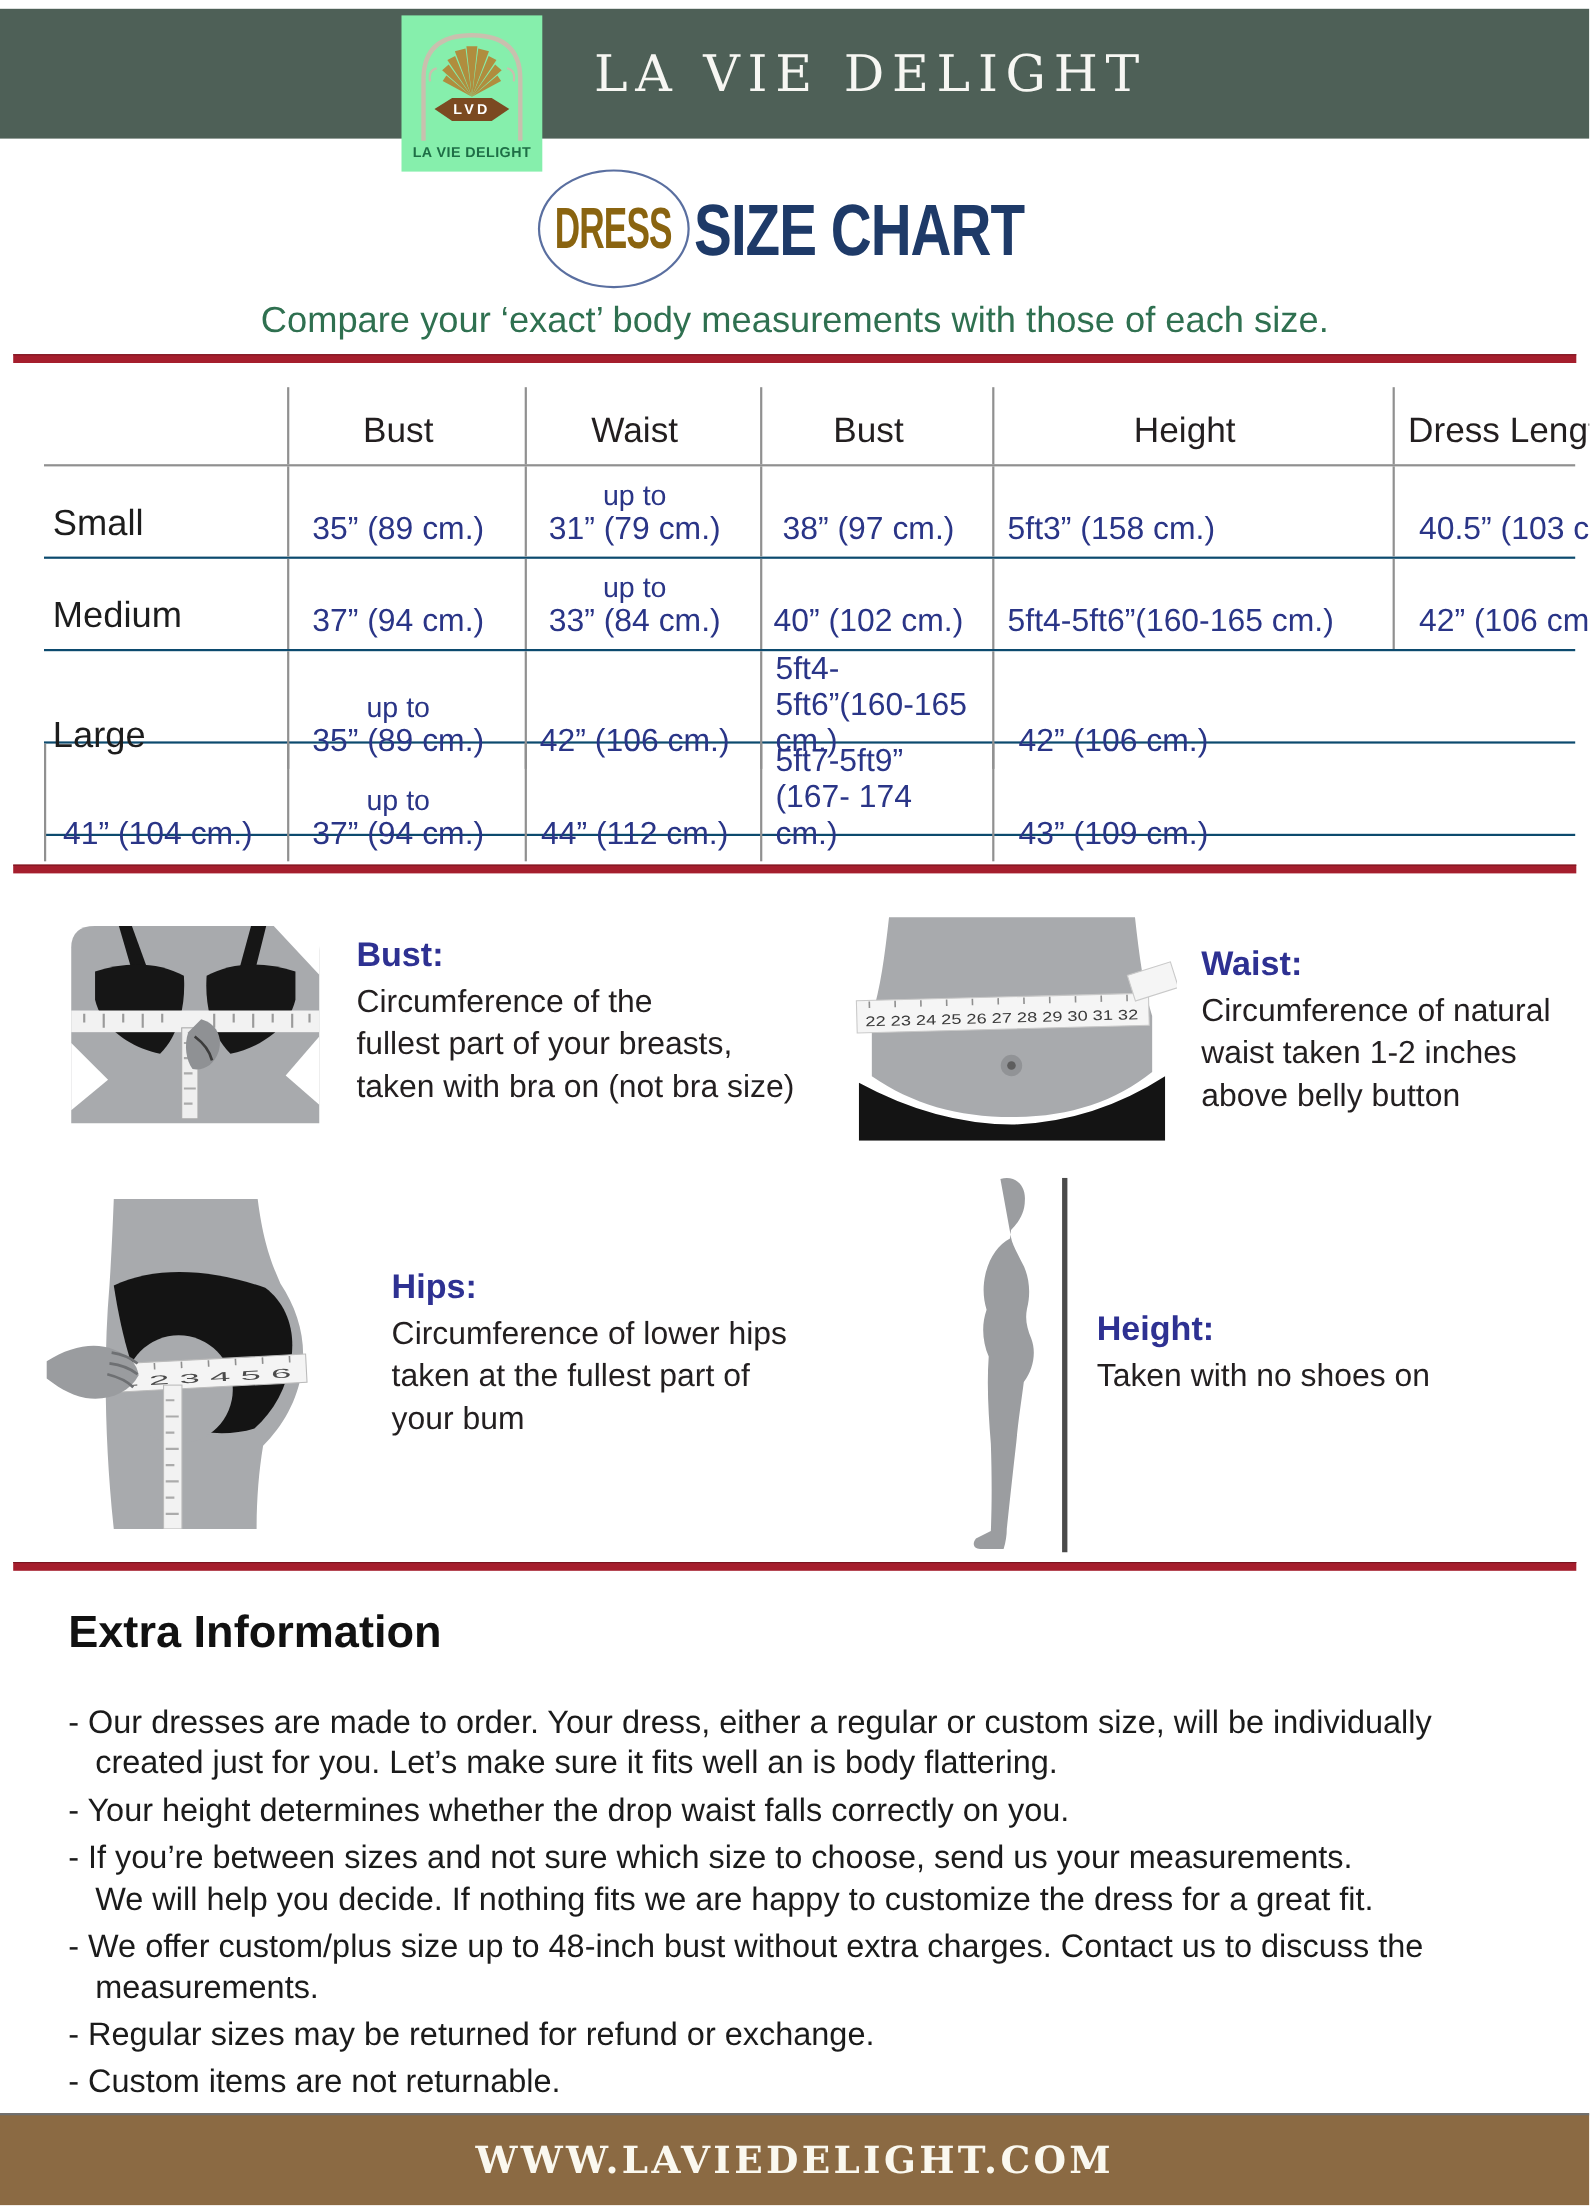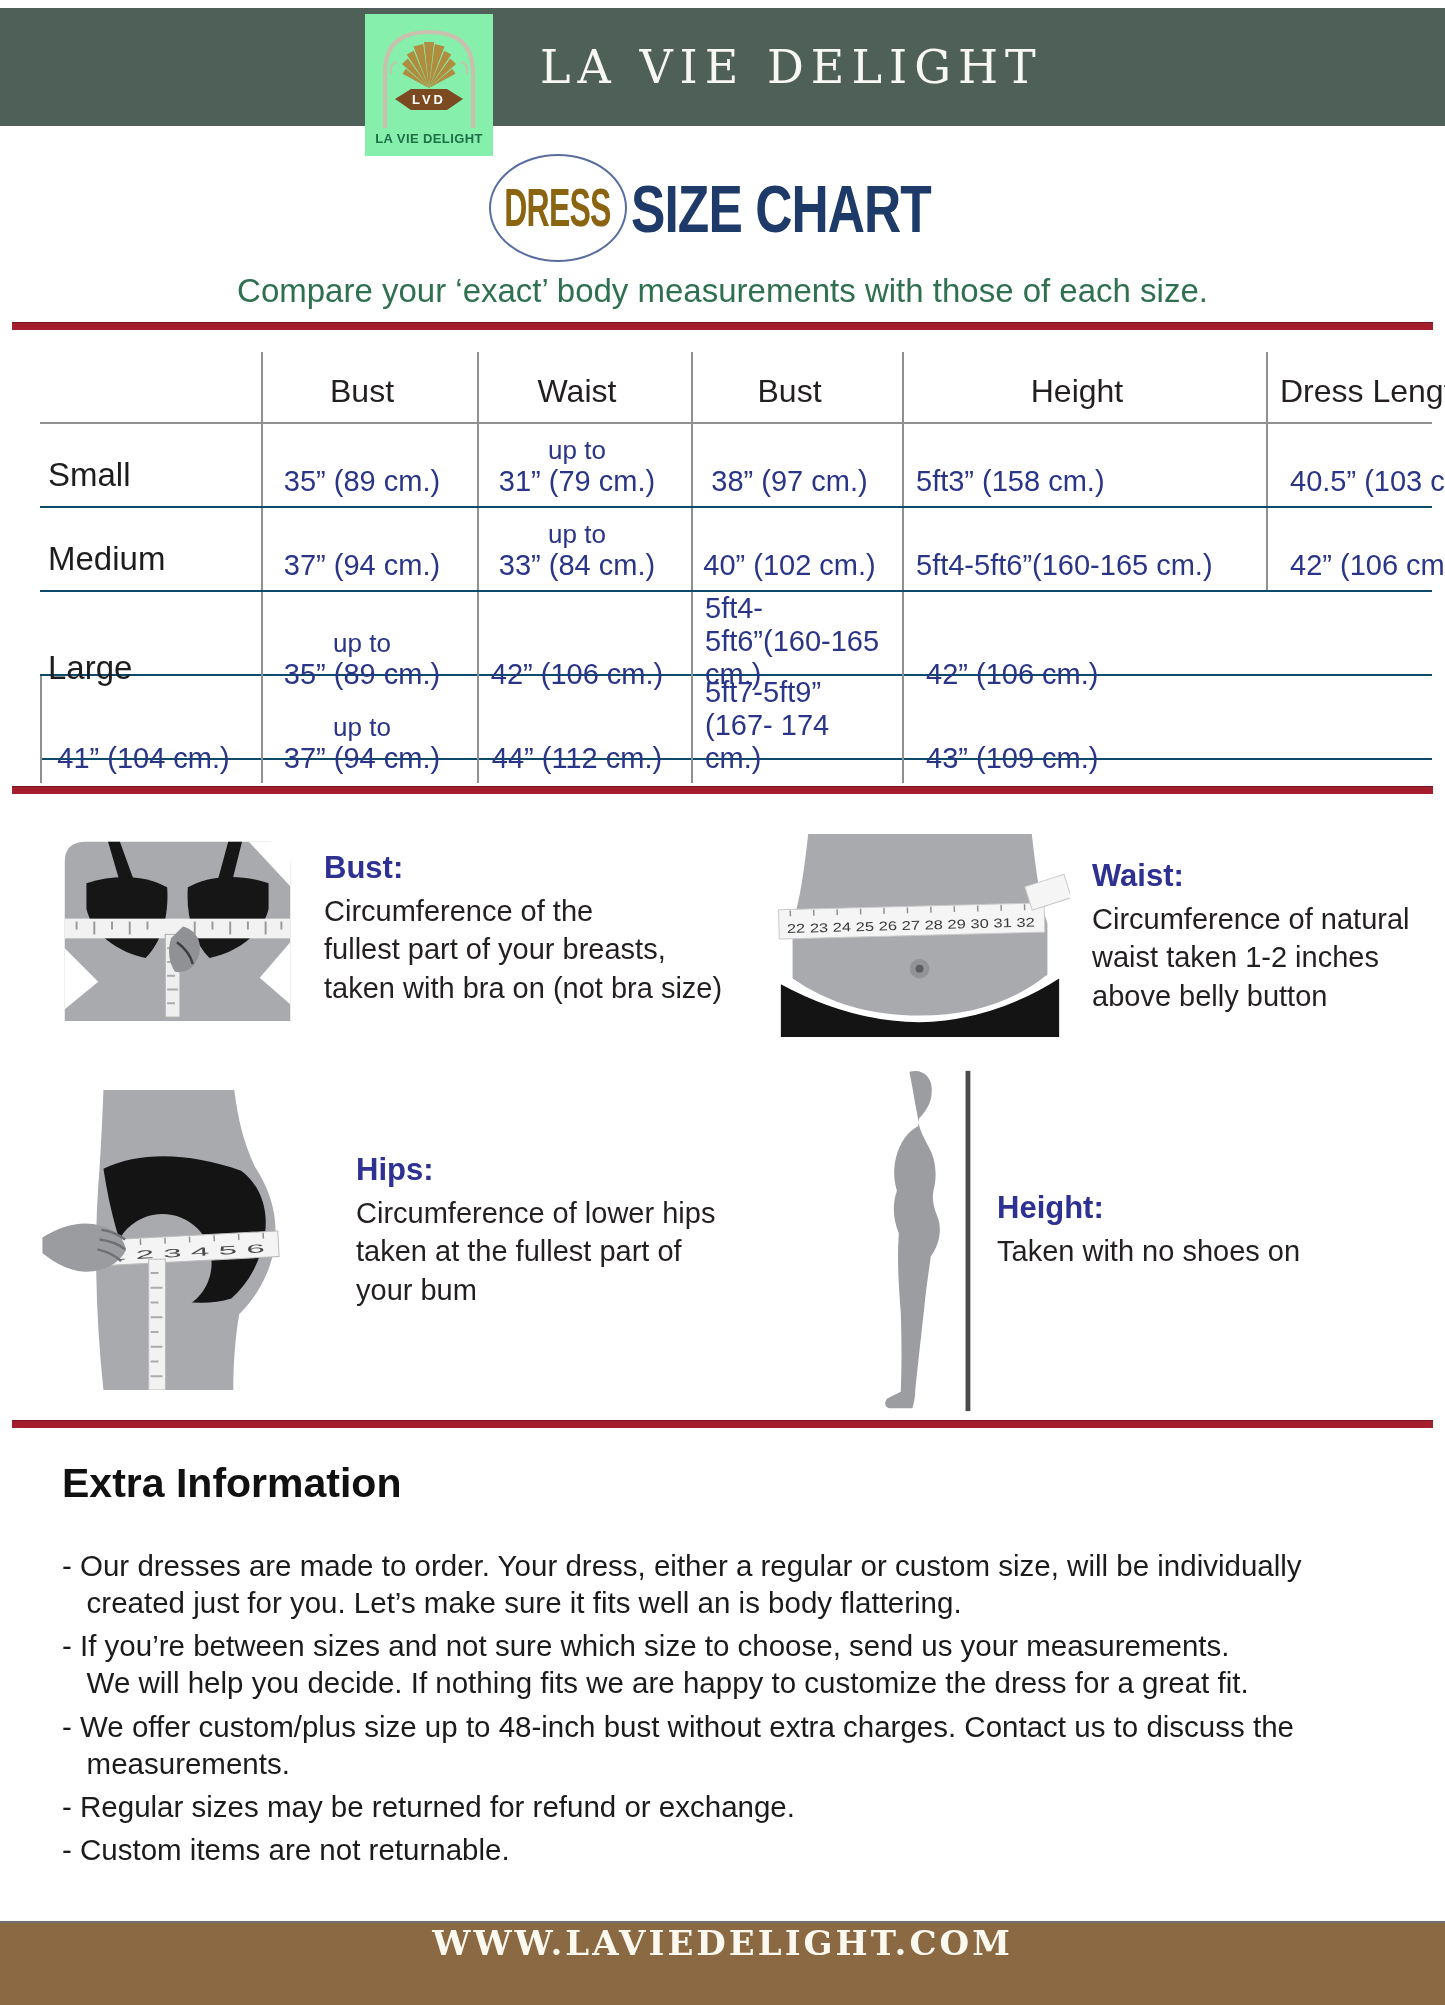--- a/index.html
+++ b/index.html
@@ -64,21 +64,21 @@
   .heightfig-svg { margin-top:15px; } .heightfig-cell .m-text { margin-left:18px; margin-top:138px; }
 
   
   .extra { margin:32px 40px 0 62px; }
   .extra-heading { font-size:41px; font-weight:bold; color:#111; }
   .extra-list { margin-top:40px; font-size:29.5px; color:#1b1b1b; line-height:1.26; }
   .extra-item { white-space:pre-wrap; margin-bottom:6px; }
 
   
   .footer-banner { position:absolute; left:0; right:0; bottom:0; height:82px; background:#8b6a43;
-                   border-top:2px solid #6f6f6f; display:flex; justify-content:center; }
+                   border-top:2px solid #6f6f6f; display:flex; align-items:center; justify-content:center; }
   .website-url { color:#faf8ef; font-family:"DejaVu Serif", serif; font-weight:bold;
                  font-size:34px; letter-spacing:3px; }
 </style>
 </head>
 <body>
 
 <div class="page">
 
   <div class="top-strip"></div>
 
@@ -271,20 +271,21 @@
     </div>
   </div>
 
   <div class="rule rule-3"></div>
 
   <div class="extra">
     <div class="extra-heading">Extra Information</div>
     <div class="extra-list">
       <div class="extra-item">- Our dresses are made to order. Your dress, either a regular or custom size, will be individually
    created just for you. Let’s make sure it fits well an is body flattering.</div>
+      <div class="extra-item">- Your height determines whether the drop waist falls correctly on you.</div>
       <div class="extra-item">- If you’re between sizes and not sure which size to choose, send us your measurements.
    We will help you decide. If nothing fits we are happy to customize the dress for a great fit.</div>
       <div class="extra-item">- We offer custom/plus size up to 48-inch bust without extra charges. Contact us to discuss the
    measurements.</div>
       <div class="extra-item">- Regular sizes may be returned for refund or exchange.</div>
       <div class="extra-item">- Custom items are not returnable.</div>
     </div>
   </div>
 
   <div class="footer-banner">

